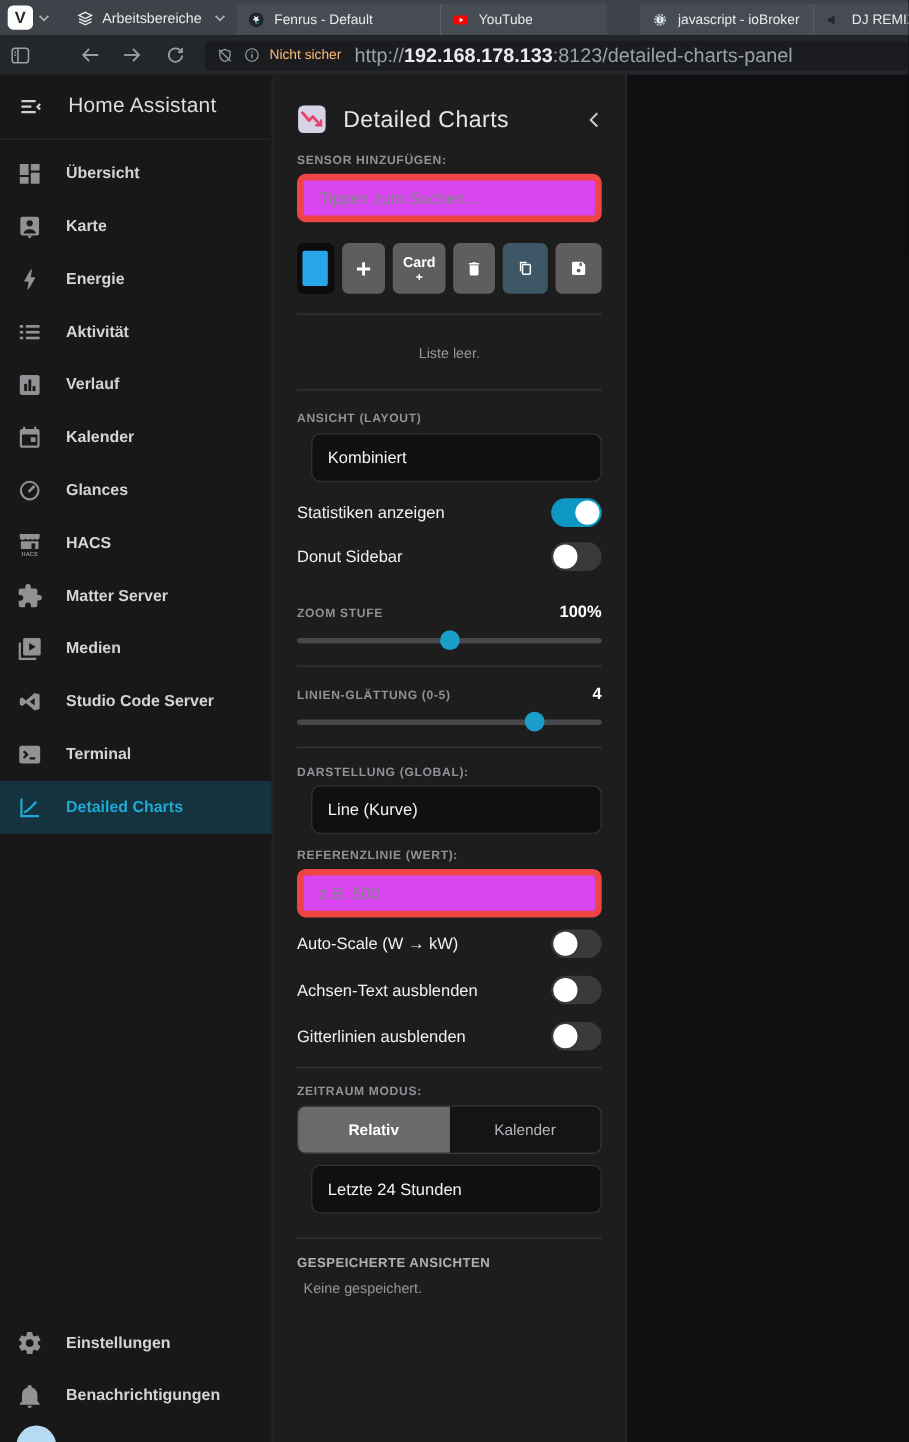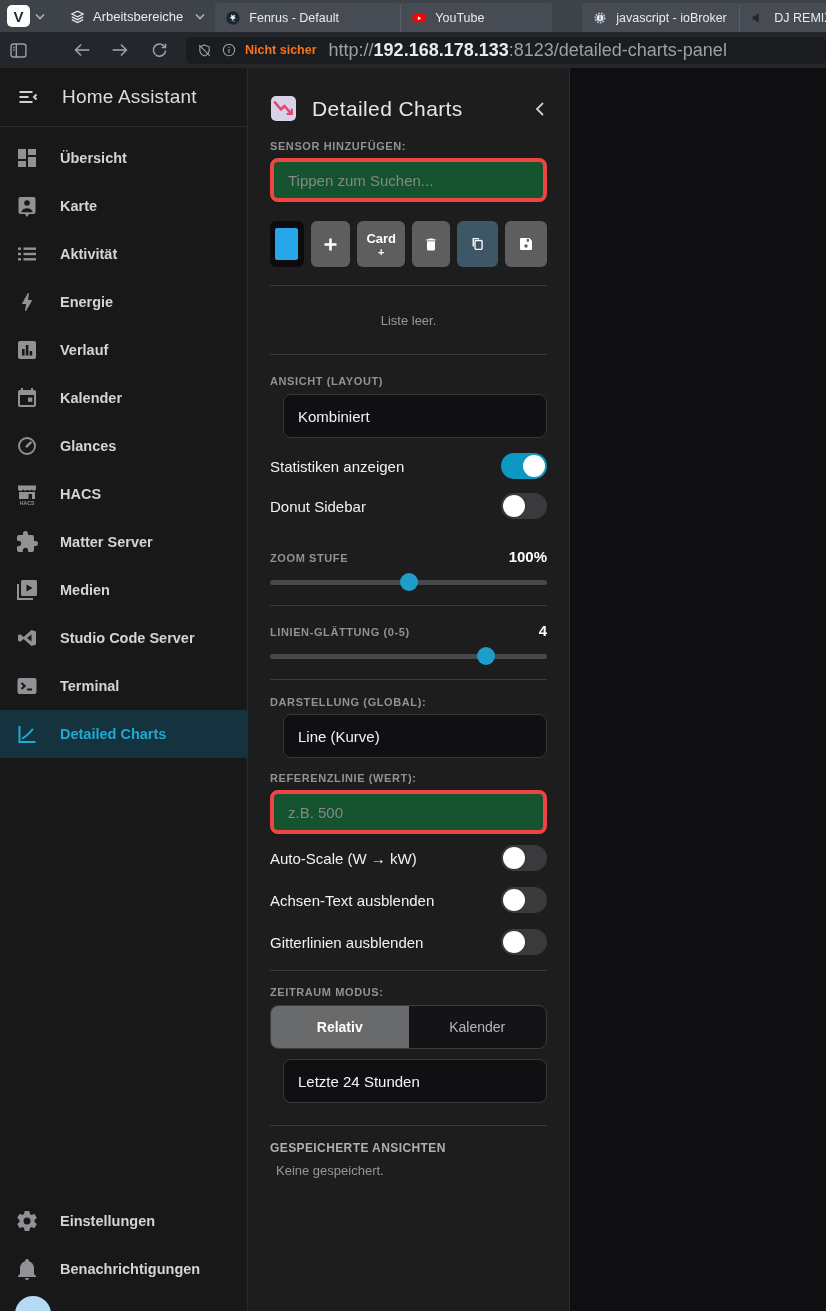--- a/index.html
+++ b/index.html
@@ -23,21 +23,21 @@
   .tab-last { flex:1 0 106px; }
   .favicon { width:16px; height:16px; flex:none; }
 
   
   .toolbar { height:36px; background:#23262b; display:flex; align-items:center; flex:none; }
   .tool-icon { color:#9aa0a6; flex:none; display:flex; align-items:center; justify-content:center; cursor:pointer; }
   .panels-btn { margin-left:8px; }
   .back-btn { margin-left:42px; } .fwd-btn { margin-left:16px; } .reload-btn { margin-left:18px; }
   .urlbox { margin-left:16px; flex:1; height:27px; background:#1a1c20; border-radius:5px;
     display:flex; align-items:center; padding:0 10px; gap:8px; min-width:0; }
-  .sec-text { color:#f97316; font-size:12.5px; flex:none;font-weight:bold; }
+  .sec-text { color:#fdba74; font-size:12.5px; flex:none; }
   .url-text { font-size:18px; white-space:nowrap; overflow:hidden; margin-left:4px; }
   .url-scheme, .url-tail { color:#9aa0a6; }
   .url-host { color:#e8eaed; font-weight:700; }
 
   
   .app { flex:1; display:flex; overflow:hidden; }
 
   
   .sidebar { width:248px; flex:none; background:#181819; border-right:1px solid #2b2b2e;
     display:flex; flex-direction:column; overflow:hidden; }
@@ -54,21 +54,21 @@
   .avatar-row { height:18px; display:flex; }
   .avatar { width:36px; height:36px; border-radius:50%; background:#b5daf2; margin-left:15px; margin-top:3px; flex:none; cursor:pointer; }
 
   
   .panel { width:322px; flex:none; background:#1d1d1e; border-right:1px solid #2b2b2e;
     padding:0 22px; overflow:hidden; }
   .p-header { margin-top:27px; display:flex; align-items:center; }
   .p-title { margin-left:15px; color:#e4e5e7; font-size:21px; font-weight:500; letter-spacing:.4px; }
   .p-collapse { margin-left:auto; color:#cbced1; cursor:pointer; display:flex; }
   .sec-label { margin-top:18px; font-size:11px; font-weight:700; color:#8f9296; letter-spacing:.6px; }
-  .inputbox { margin-top:6px; height:44px; background:#14532d; border:4px solid #ef4444; border-radius:8px;
+  .inputbox { margin-top:6px; height:44px; background:#d946ef; border:6px solid #ef4444; border-radius:8px;
     width:100%; color:#f2f3f5; font-size:15px; padding:0 14px; font-family:"Liberation Sans",sans-serif; }
   .inputbox::placeholder { color:#85878b; opacity:1; }
   .selectbox { margin-top:6px; height:44px; background:#101013; border:1px solid #35373c; border-radius:8px;
     display:flex; align-items:center; padding:0 14px; color:#f2f3f5; font-size:15px; cursor:pointer;margin-left:13px; }
   .btn-row { margin-top:19px; display:flex; gap:7px; height:46px; }
   .swatch { width:34px; background:#0c0c0e; border-radius:6px; display:flex; align-items:center;
     justify-content:center; cursor:pointer; }
   .swatch-inner { width:23px; height:32px; border-radius:2px; }
   .gbtn { background:#5e5e60; border:none; border-radius:6px; color:#fff; display:flex; flex-direction:column;
     align-items:center; justify-content:center; cursor:pointer; font-family:"Liberation Sans",sans-serif; }
@@ -258,37 +258,37 @@
               <circle cx="12" cy="9" r="2.8" fill="#181819"></circle>
               <path d="M6.3 18.2c.4-2.6 2.9-3.9 5.7-3.9s5.3 1.3 5.7 3.9Z" fill="#181819"></path>
               <path d="M9.8 20h4.4L12 23Z" fill="currentColor"></path>
             </svg>
           </span>
           <span class="sb-label">Karte</span>
         </div>
         <div class="sb-item">
           <span class="sb-icon">
             <svg width="24" height="24" viewBox="0 0 24 24" fill="currentColor">
+                <path d="M11 21h-1l1-7H7.5c-.6 0-.6-.3-.4-.7C9 9.9 10.4 7.5 13 3h1l-1 7h3.5c.5 0 .6.3.4.7C15 14.1 13.6 16.5 11 21Z"></path>
+              </svg>
+          </span>
+          <span class="sb-label">Energie</span>
+        </div>
+        <div class="sb-item">
+          <span class="sb-icon">
+            <svg width="24" height="24" viewBox="0 0 24 24" fill="currentColor">
               <rect x="3" y="5.5" width="3" height="2.4"></rect>
                 <rect x="8.5" y="5.5" width="12.5" height="2.4"></rect>
               <rect x="3" y="10.8" width="3" height="2.4"></rect>
                 <rect x="8.5" y="10.8" width="12.5" height="2.4"></rect>
               <rect x="3" y="16.1" width="3" height="2.4"></rect>
                 <rect x="8.5" y="16.1" width="12.5" height="2.4"></rect>
             </svg>
           </span>
           <span class="sb-label">Aktivität</span>
-        </div>
-        <div class="sb-item">
-          <span class="sb-icon">
-            <svg width="24" height="24" viewBox="0 0 24 24" fill="currentColor">
-                <path d="M11 21h-1l1-7H7.5c-.6 0-.6-.3-.4-.7C9 9.9 10.4 7.5 13 3h1l-1 7h3.5c.5 0 .6.3.4.7C15 14.1 13.6 16.5 11 21Z"></path>
-              </svg>
-          </span>
-          <span class="sb-label">Energie</span>
         </div>
         <div class="sb-item">
           <span class="sb-icon">
             <svg width="24" height="24" viewBox="0 0 24 24">
               <rect x="3" y="3" width="18" height="18" rx="2" fill="currentColor"></rect>
               <rect x="7" y="11" width="2.6" height="6.5" fill="#181819"></rect>
               <rect x="10.8" y="7" width="2.6" height="10.5" fill="#181819"></rect>
               <rect x="14.6" y="13" width="2.6" height="4.5" fill="#181819"></rect>
             </svg>
           </span>

